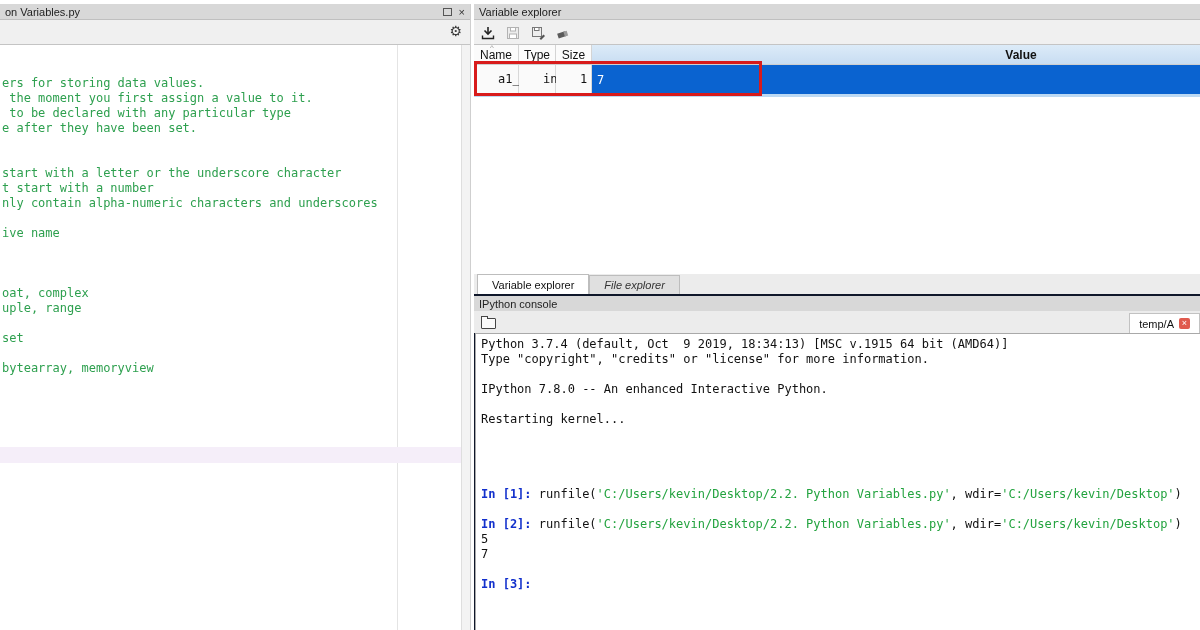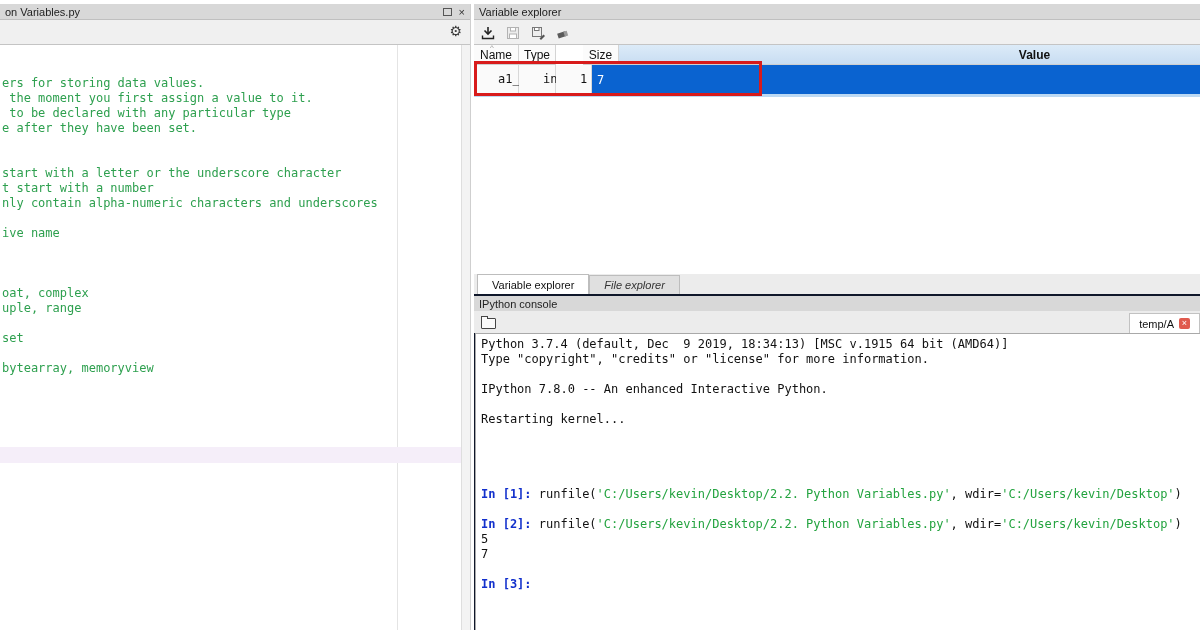--- a/index.html
+++ b/index.html
@@ -28,21 +28,21 @@
   
   .right-panel{position:absolute;left:474px;top:4px;width:726px;height:626px;background:#0f172a;}
   .ve-toolbar{height:25px;background:#f0f0f0;display:flex;align-items:center;gap:7px;padding-left:5px;}
   .tool-btn{display:flex;align-items:center;justify-content:center;width:18px;height:18px;}
 
   .ve-table{position:absolute;top:40px;left:0;right:0;height:230px;background:#fff;border-top:1px solid #c4c4c4;}
   .ve-header{display:flex;height:20px;}
   .hcell{box-sizing:border-box;border-right:1px solid #d4d4d4;border-bottom:1px solid #cfcfcf;
          background:#fbfbfb;display:flex;align-items:center;justify-content:center;
          font-size:12px;color:#111;position:relative;}
-  .hcell.name{width:45px;} .hcell.type{width:37px;} .hcell.size{width:36px;margin-left:27px;}
+  .hcell.name{width:45px;} .hcell.type{width:37px;} .hcell.size{width:36px;}
   .hcell.value{flex:1;border-right:none;font-weight:bold;
                background:linear-gradient(#dcebf8,#c8ddf2);padding-left:250px;}
   .sort-caret{position:absolute;top:-2px;left:16px;font-size:8px;color:#999;}
   .ve-row{display:flex;height:29px;}
   .dcell{box-sizing:border-box;border-right:1px solid #d8d8d8;border-bottom:1px solid #d8d8d8;
          background:#fafafa;display:flex;align-items:center;padding-left:24px;
          font-size:12px;font-family:"DejaVu Sans Mono","Liberation Mono",monospace;color:#111;}
   .dcell.name{width:45px;} .dcell.type{width:37px;} .dcell.size{width:36px;}
   .dcell.value{flex:1;border-right:none;border-bottom:none;background:var(--row-blue);color:#fff;padding-left:5px;}
   .row-underline{height:3px;background:#bcd9f3;}
@@ -192,21 +192,21 @@
     <div class="console-tabbar">
       <span class="folder-btn">
         <span class="folder-icon"></span>
       </span>
       <div class="console-tab">
         <span>temp/A</span>
         <span class="tab-close">×</span>
       </div>
     </div>
     <div class="console-body">
-        <div class="console-line"><span class="seg-plain">Python 3.7.4 (default, Dec  9 2019, 18:34:13) [MSC v.1915 64 bit (AMD64)]</span></div>
+        <div class="console-line"><span class="seg-plain">Python 3.7.4 (default, Oct  9 2019, 18:34:13) [MSC v.1915 64 bit (AMD64)]</span></div>
         <div class="console-line"><span class="seg-plain">Type "copyright", "credits" or "license" for more information.</span></div>
         <div class="console-line">&nbsp;</div>
         <div class="console-line"><span class="seg-plain">IPython 7.8.0 -- An enhanced Interactive Python.</span></div>
         <div class="console-line">&nbsp;</div>
         <div class="console-line"><span class="seg-plain">Restarting kernel...</span></div>
         <div class="console-line">&nbsp;</div>
         <div class="console-line">&nbsp;</div>
         <div class="console-line">&nbsp;</div>
         <div class="console-line">&nbsp;</div>
         <div class="console-line"><span class="seg-prompt">In [1]: </span><span class="seg-plain">runfile(</span><span class="seg-string">'C:/Users/kevin/Desktop/2.2. Python Variables.py'</span><span class="seg-plain">, wdir=</span><span class="seg-string">'C:/Users/kevin/Desktop'</span><span class="seg-plain">)</span></div>

